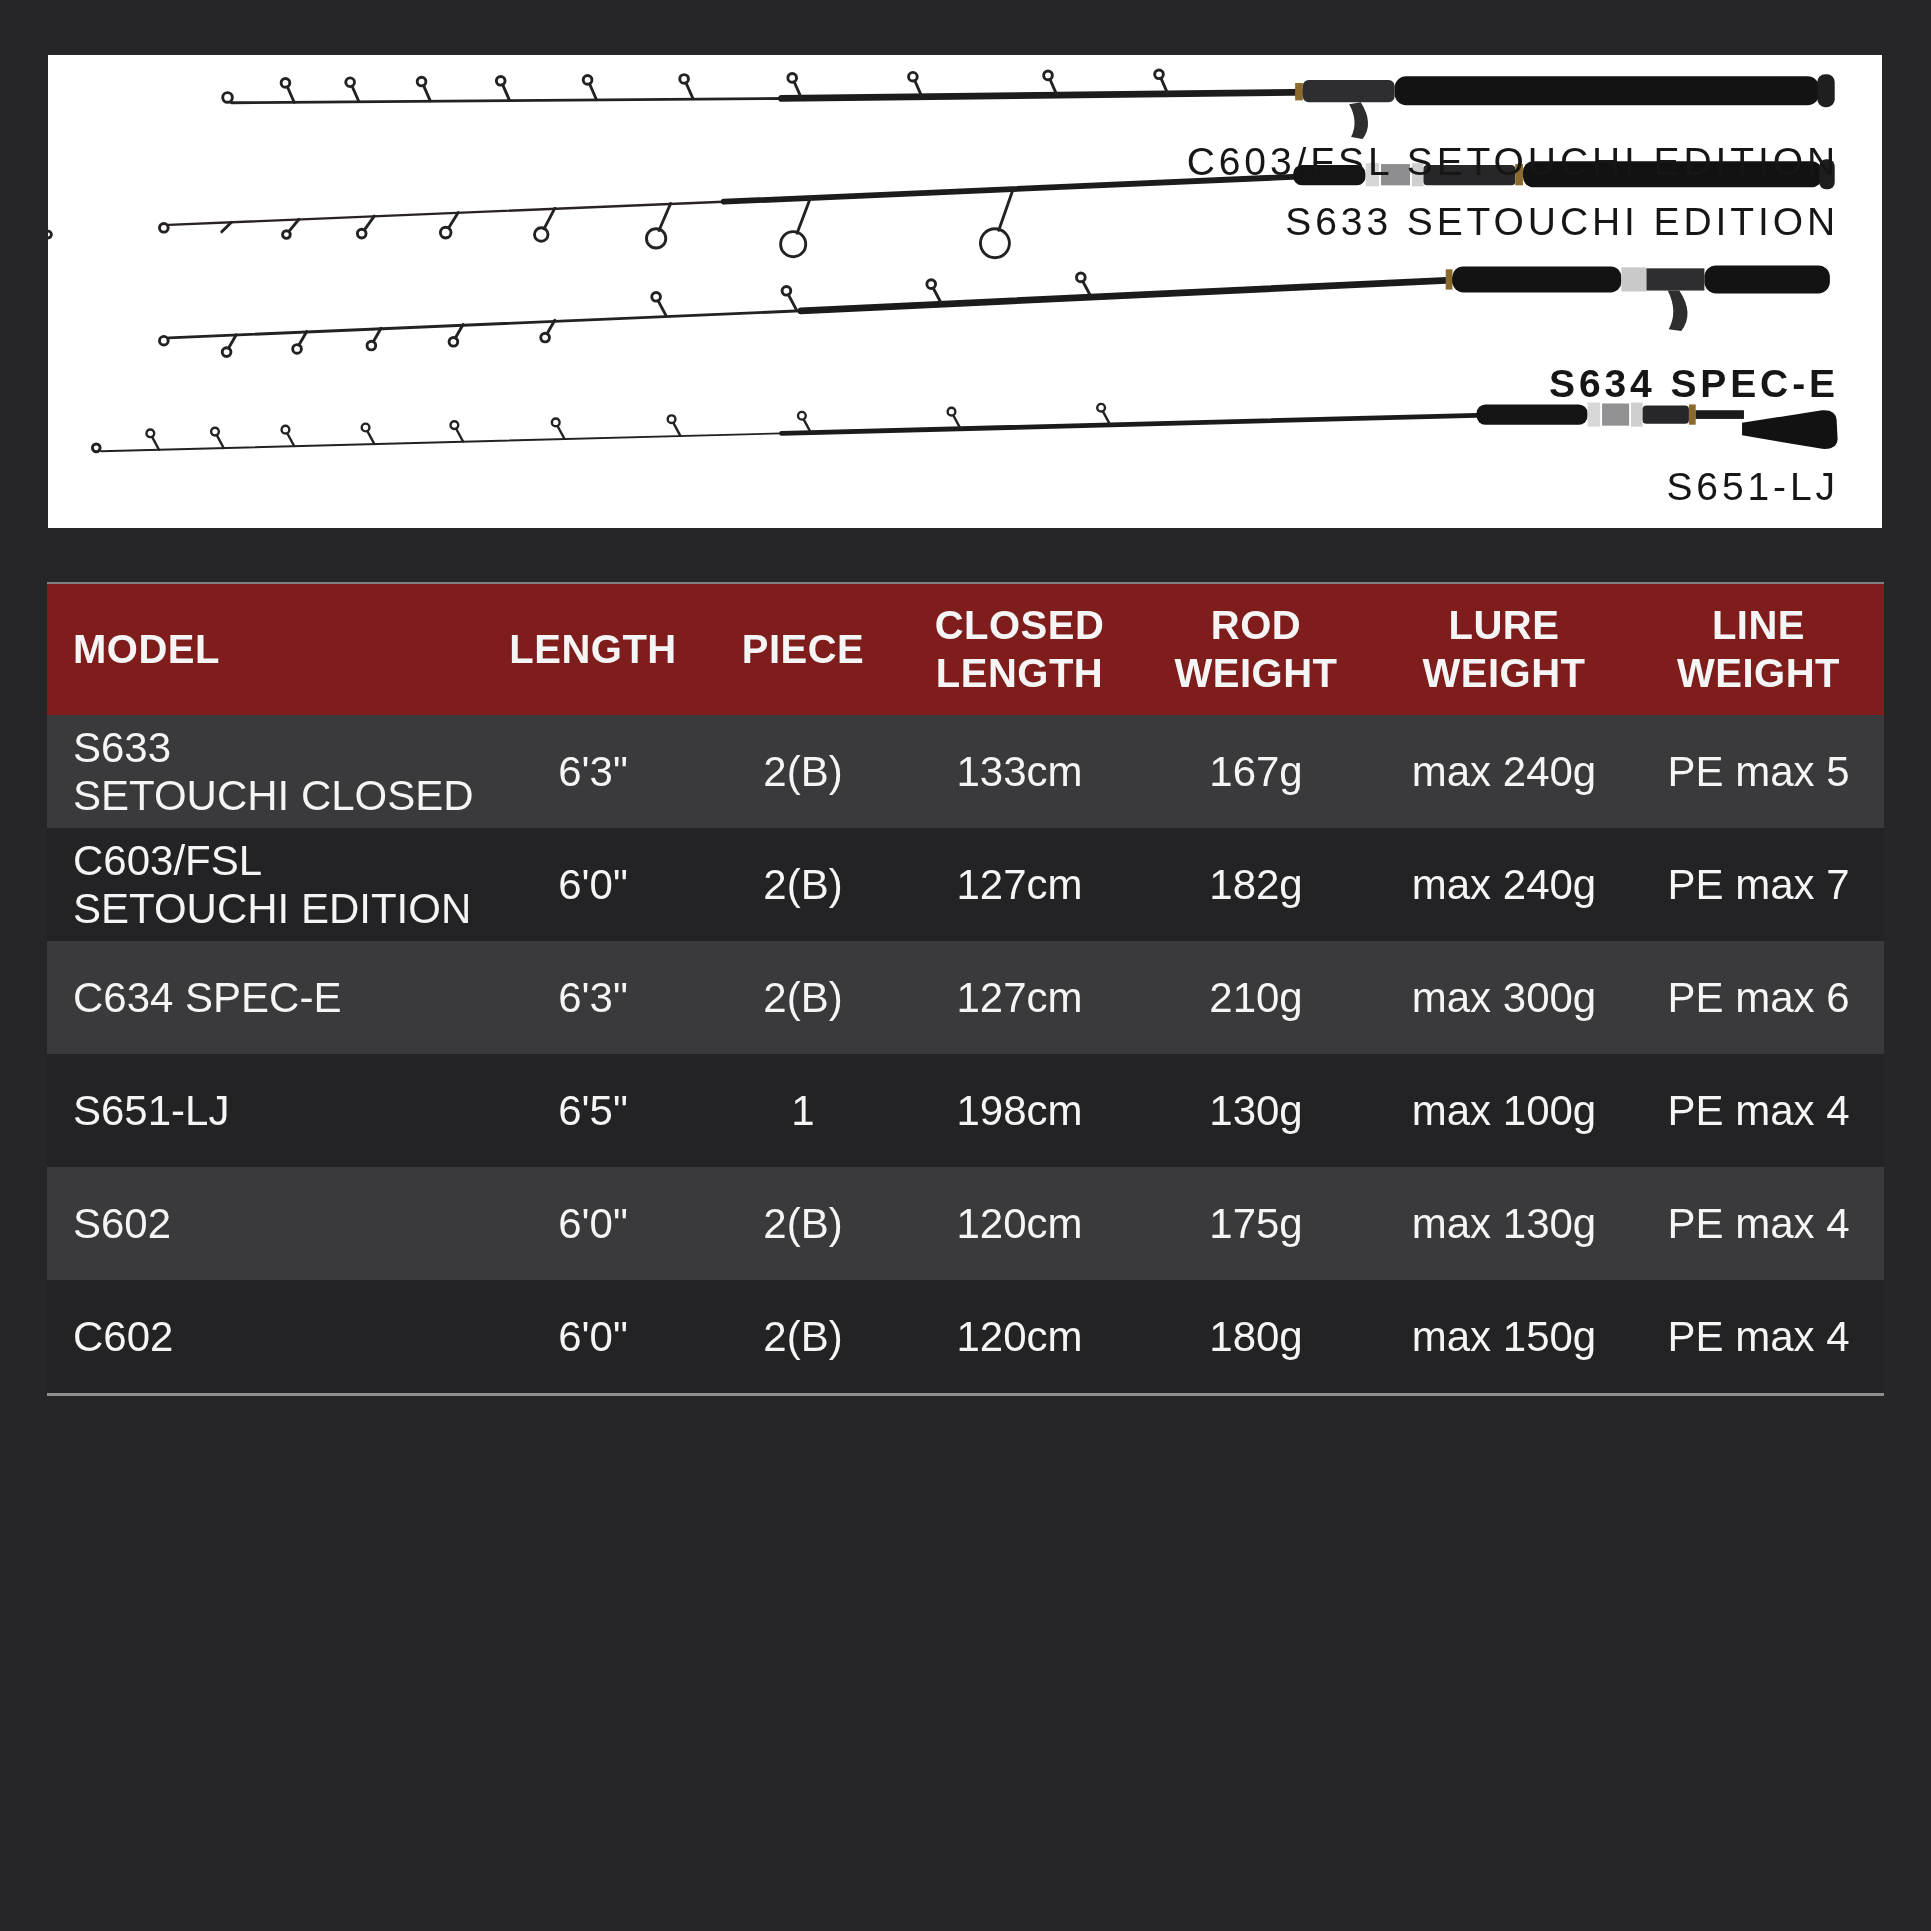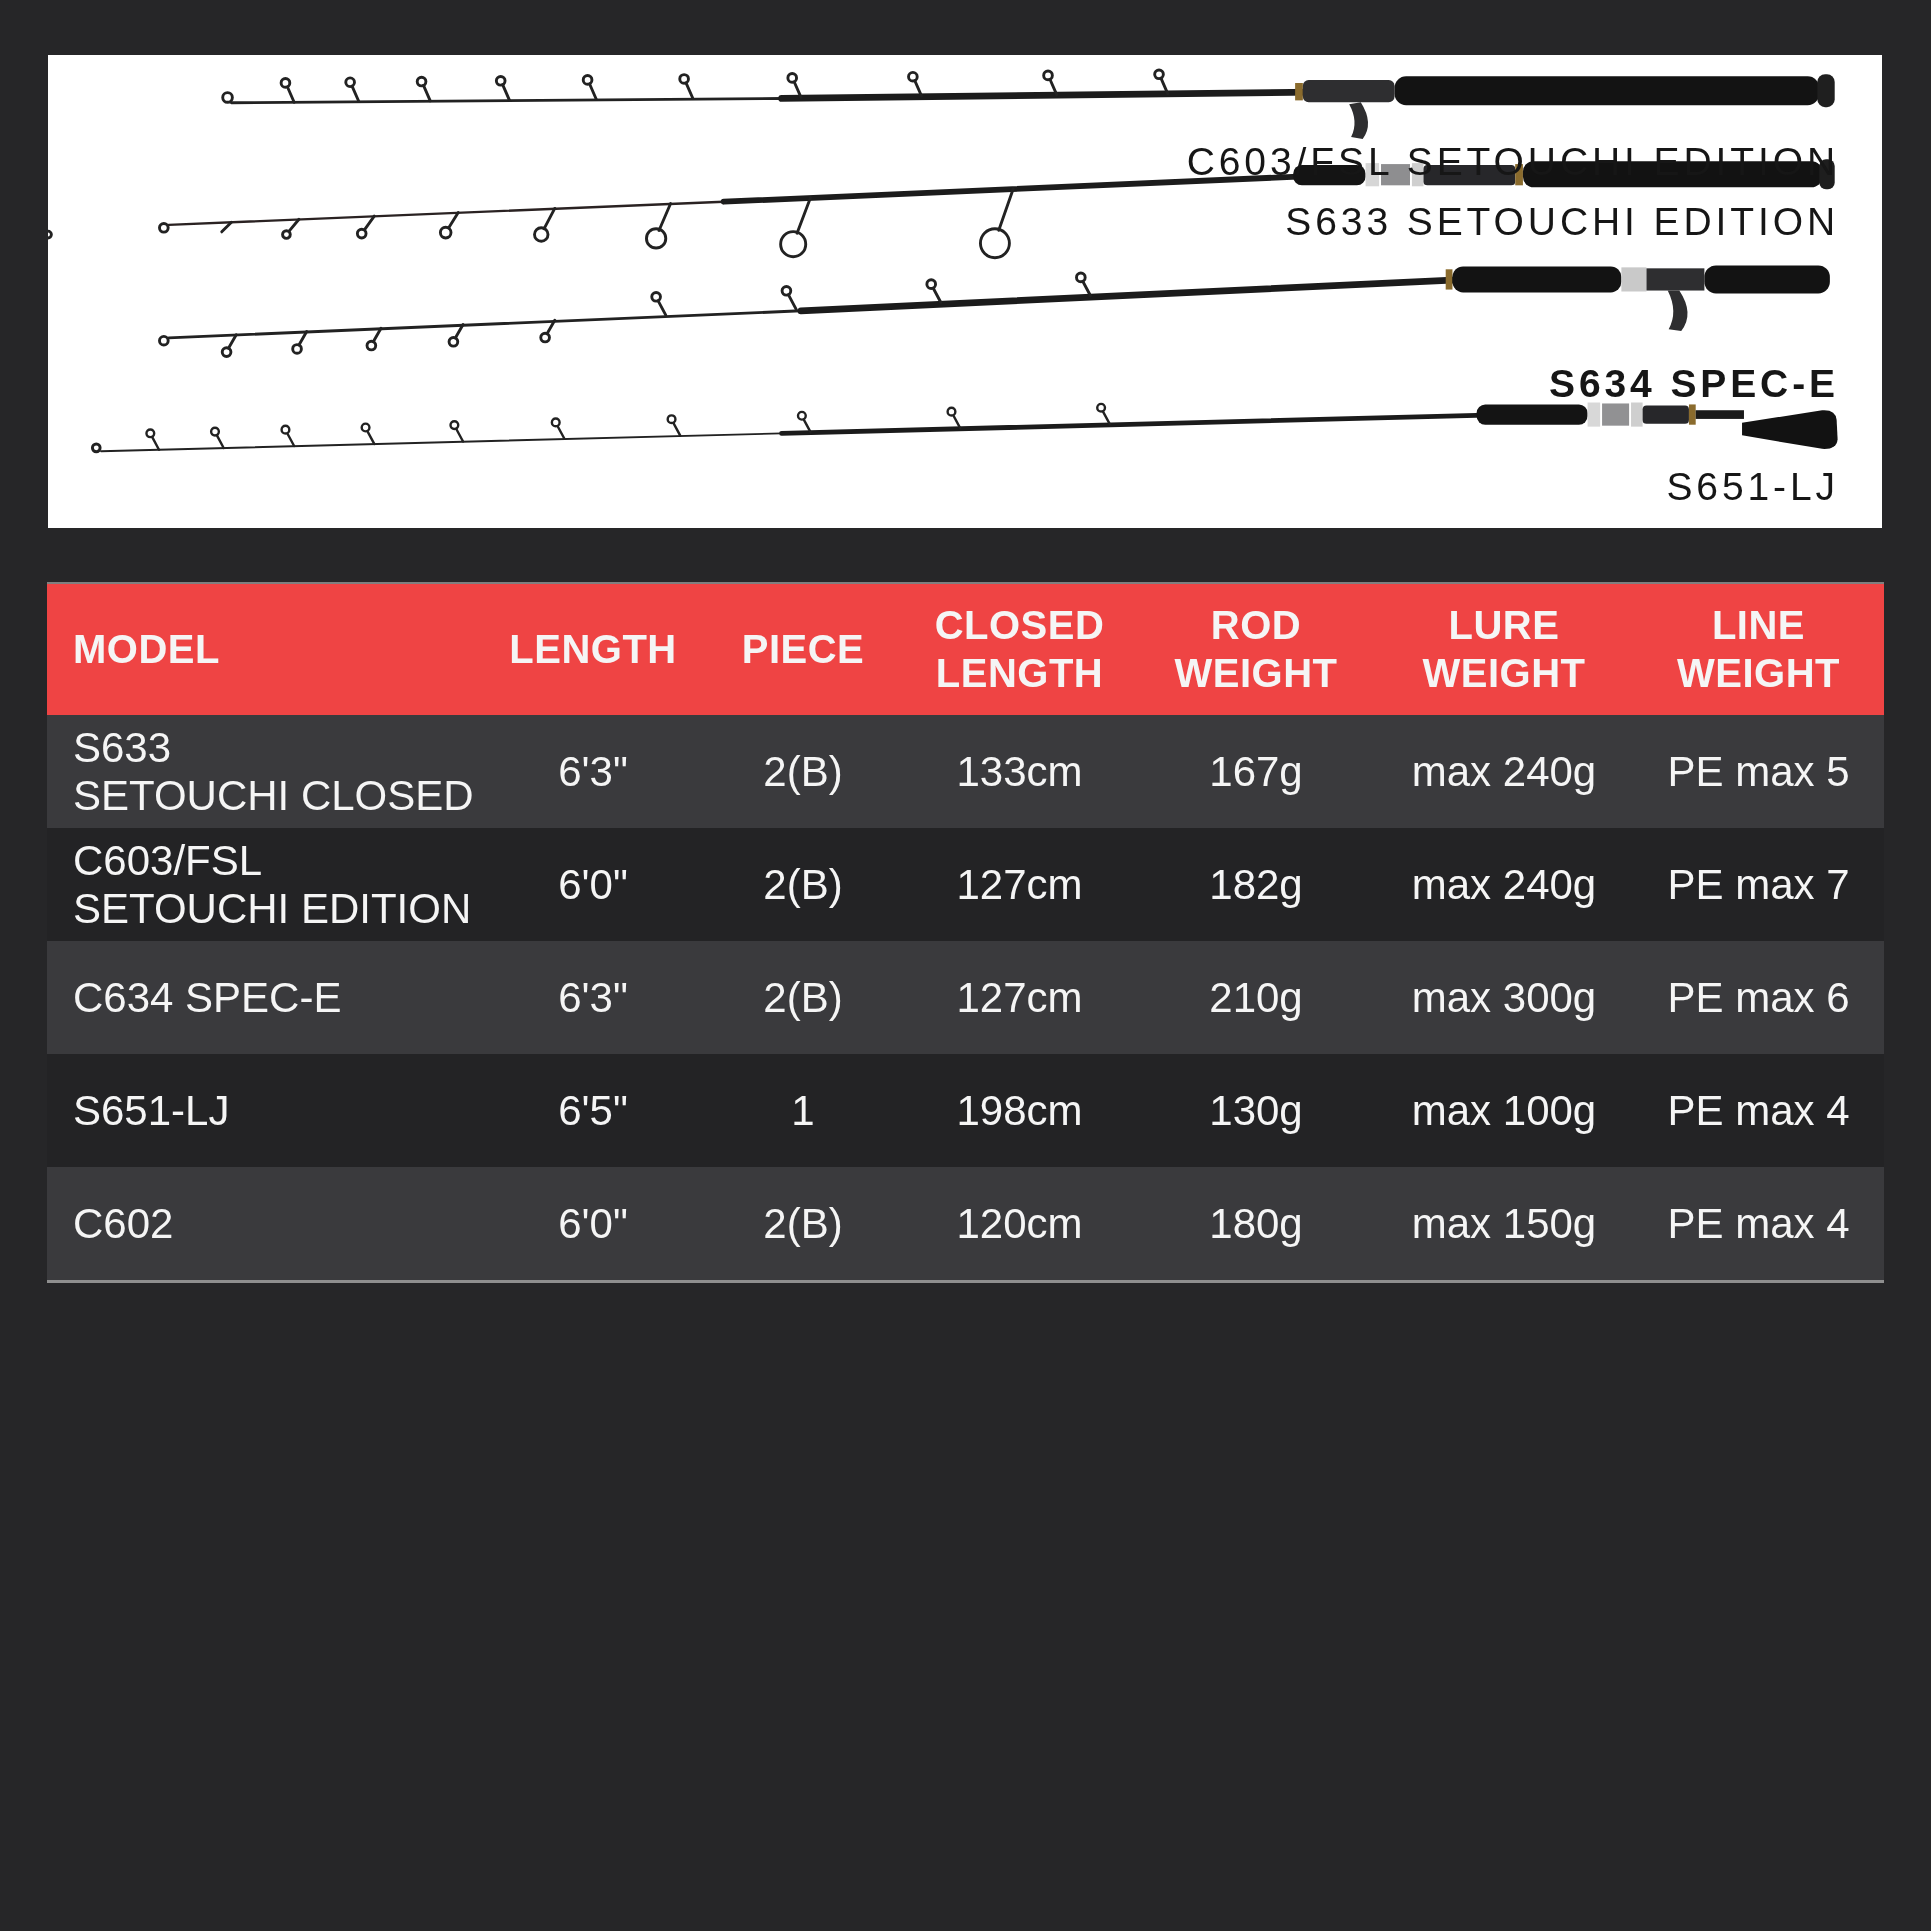--- a/index.html
+++ b/index.html
@@ -25,21 +25,21 @@
   .rod-label.l1 { top:87px; }
   .rod-label.l2 { top:147px; }
   .rod-label.l3 { top:309px;font-weight:bold; }
   .rod-label.l4 { top:412px; }
 
   
   .spec-wrap {
     position:absolute; left:47px; top:582px; width:1837px;
     border-top:2.9px solid #7f7f7f;
     border-bottom:3.9px solid #8f8f8f;
-    background:#ef4444;
+    background:#7f1d1d;
   }
   table.spec {
     width:100%; border-collapse:collapse; table-layout:fixed;
     color:#f5f5f5;
   }
   table.spec th {
     height:129px; font-size:40px; font-weight:bold;
     text-align:center; vertical-align:middle;
     white-space:pre-line; line-height:1.18; letter-spacing:0.5px;
   }
@@ -257,20 +257,29 @@
       <tr>
         <td class="model">S651-LJ</td>
         <td>6'5"</td>
         <td>1</td>
         <td>198cm</td>
         <td>130g</td>
         <td>max 100g</td>
         <td>PE max 4</td>
       </tr>
       <tr>
+        <td class="model">S602</td>
+        <td>6'0"</td>
+        <td>2(B)</td>
+        <td>120cm</td>
+        <td>175g</td>
+        <td>max 130g</td>
+        <td>PE max 4</td>
+      </tr>
+      <tr>
         <td class="model">C602</td>
         <td>6'0"</td>
         <td>2(B)</td>
         <td>120cm</td>
         <td>180g</td>
         <td>max 150g</td>
         <td>PE max 4</td>
       </tr>
     </tbody>
   </table>

